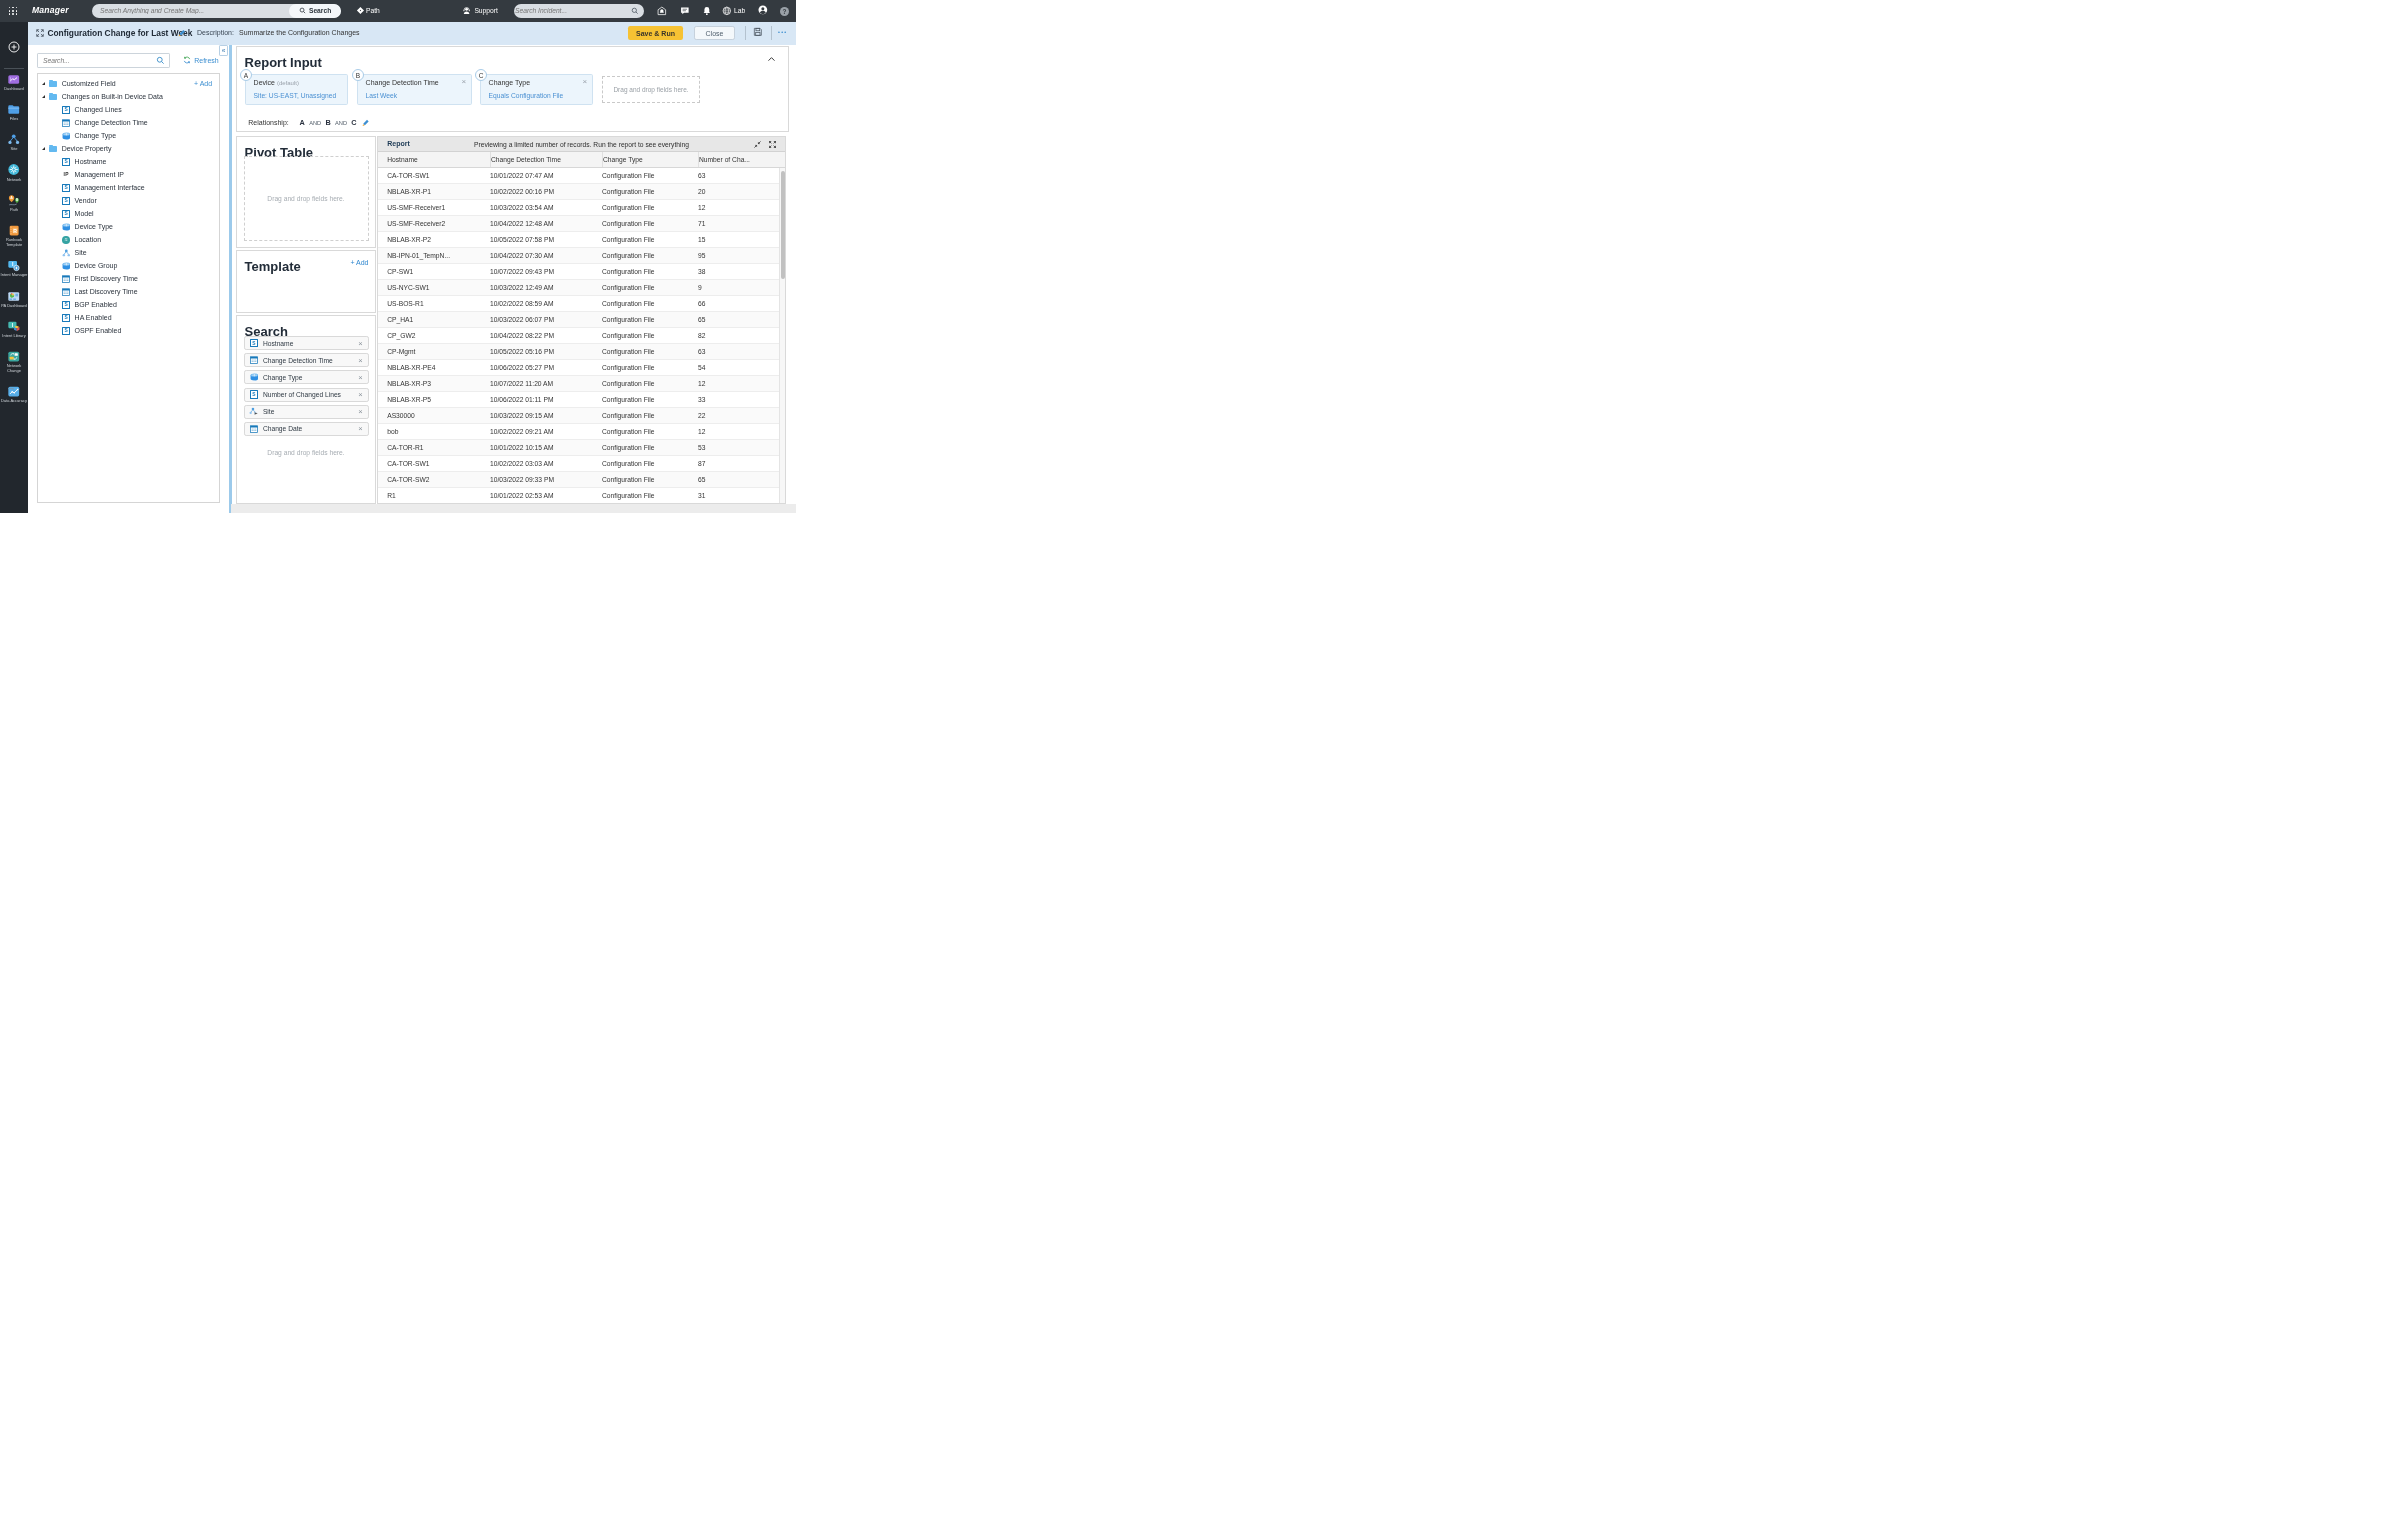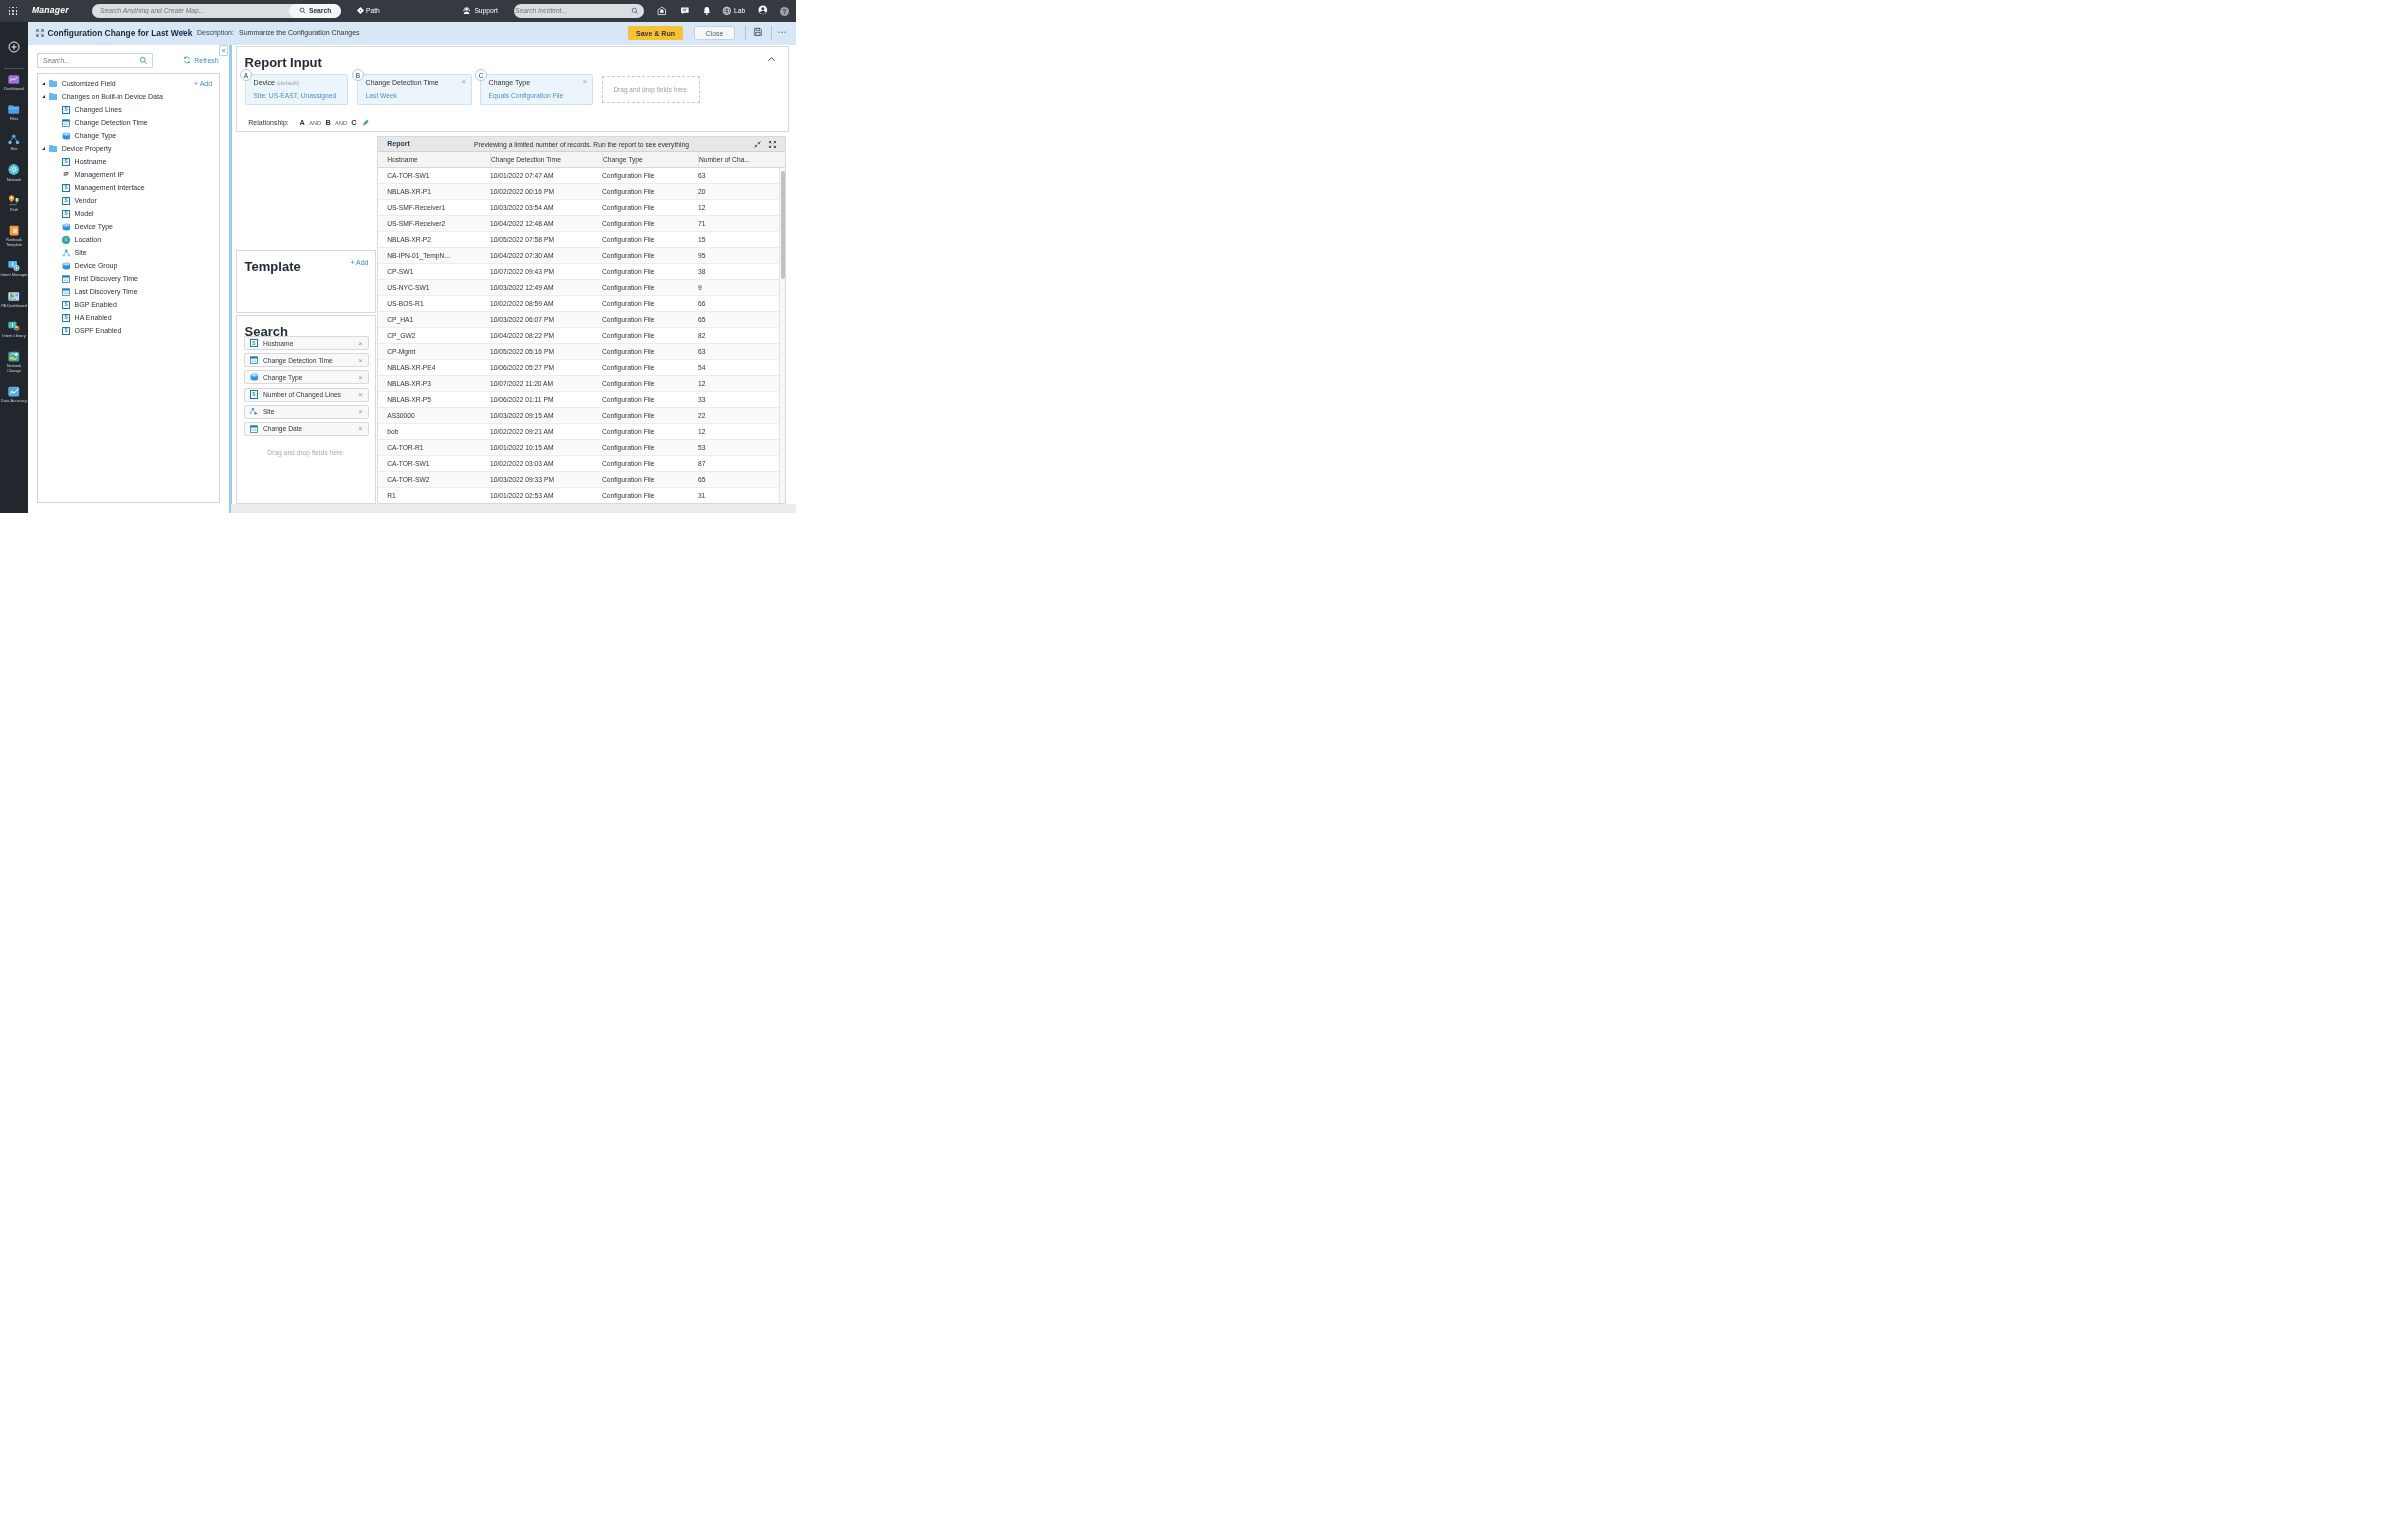--- a/index.html
+++ b/index.html
@@ -49,21 +49,21 @@
   #sidebar { position:absolute; left:0; top:21.6px; width:28px; height:491px; background:#22272d; z-index:25; }
   #plus-btn { position:absolute; left:8px; top:19.4px; width:12px; height:12px; cursor:pointer; }
   #sb-divider { position:absolute; left:4.3px; top:46px; width:19.4px; height:0.5px; background:#4a5158; }
   #sidebar-items { position:absolute; left:0; top:51px; width:28px; }
   .sb-item { display:flex; flex-direction:column; align-items:center; margin-bottom:11.3px; cursor:pointer; }
   .sb-item .sb-ic, .sb-item .sb-ic svg { width:13.5px; height:13px; }
   .sb-label { margin-top:1.1px; font-size:4px; line-height:4.9px; color:#cfd4d9; text-align:center; width:28px; }
 
   
   #treepanel { position:absolute; left:28px; top:45px; width:201px; height:468px; background:#fff; }
-  #tree-search-box { position:absolute; left:8.6px; top:7.6px; width:116px; height:15.6px; border:0.5px solid #ccd4db; border-radius:1.1px; display:flex; align-items:center; }
+  #tree-search-box { position:absolute; left:8.6px; top:7.6px; width:133px; height:15.6px; border:0.5px solid #ccd4db; border-radius:1.1px; display:flex; align-items:center; }
   #tree-search-box input { flex:1; border:0; outline:none; background:transparent; font-size:6.7px; font-style:italic; color:#666; padding-left:5.4px; font-family:"Liberation Sans",sans-serif; }
   #tree-search-box svg { width:8.6px; height:8.6px; color:#2f88c7; margin-right:4.3px; flex:none; }
   #refresh-link { position:absolute; left:155px; top:11.3px; display:flex; align-items:center; gap:3.2px; color:#3d8fd1; font-size:7px; cursor:pointer; }
   #refresh-link svg { width:8px; height:8px; }
   #collapse-btn { position:absolute; left:191px; top:0px; width:9.2px; height:11.3px; background:#fff; border:0.5px solid #b6cfe4; border-radius:1.1px; color:#3577ad; font-size:6.5px; line-height:9.7px; text-align:center; cursor:pointer; z-index:5; }
   #tree-box { position:absolute; left:8.6px; top:27.5px; width:183px; height:430px; border:0.5px solid #d5d5d5; overflow:hidden; padding-top:3.8px; }
   .tree-row { position:relative; height:13px; display:flex; align-items:center; cursor:pointer; }
   .tree-row .caret { width:0; height:0; border-left:3.8px solid transparent; border-bottom:3.8px solid #2e2e2e; margin-left:4.9px; margin-right:0; flex:none; }
   .tree-row.root .ic-slot { margin-left:3.2px; }
   .tree-row.child .ic-slot { margin-left:24px; }
@@ -599,20 +599,24 @@
           <span class="op">AND</span>
           <span class="letter">C</span>
         </span>
       <svg viewBox="0 0 16 16">
           <path d="M10.6 1.8l3.4 3.4L6 13.2 2.6 9.8z" fill="#3d8fd1"></path>
           <path d="M2.3 10.4L1.4 14.6l4.2-.9z" fill="#f0a93c"></path>
         </svg>
     </div>
   </section>
 
+  <section class="panel" id="pivot-panel">
+    <span class="sec-title">Pivot Table</span>
+    <div id="pivot-drop">Drag and drop fields here.</div>
+  </section>
 
   <section class="panel" id="analytics-panel">
     <span class="sec-title">Template</span>
     <span class="panel-add">+ Add</span>
   </section>
 
   <section class="panel" id="columns-panel">
     <span class="sec-title">Search</span>
     <div id="chips">
         <div class="chip">

